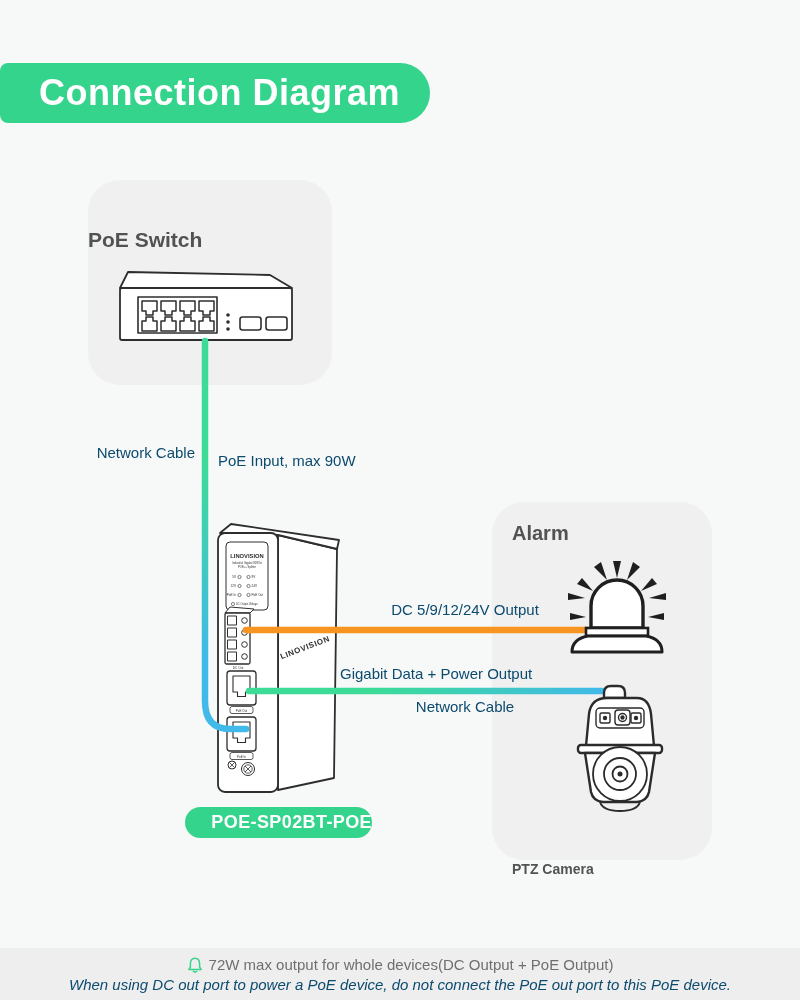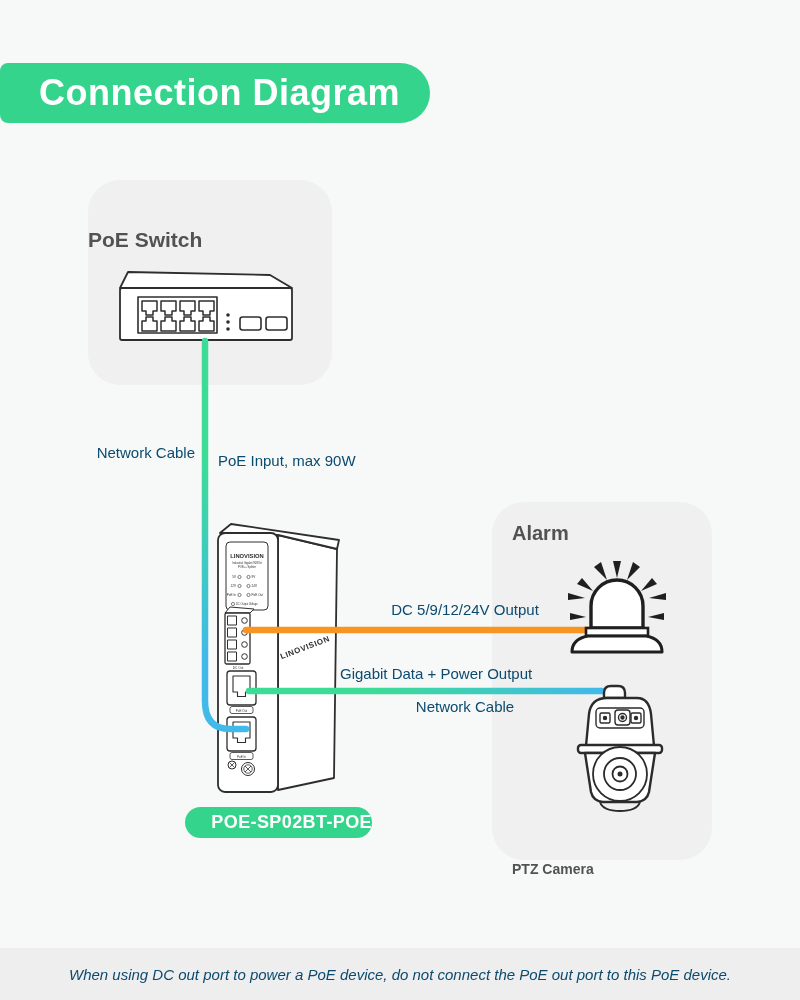--- a/index.html
+++ b/index.html
@@ -206,16 +206,23 @@
   <div class="cable-label lbl-poe-input">PoE Input, max 90W</div>
   <div class="cable-label lbl-dc-out">DC 5/9/12/24V Output</div>
   <div class="cable-label lbl-gigabit">Gigabit Data + Power Output</div>
   <div class="cable-label lbl-netcable-out">Network Cable</div>
 
   <div class="model-badge">
     <span>POE-SP02BT-POE</span>
   </div>
 
   <div class="footer">
+    <div class="row">
+      <svg width="16" height="18" viewBox="0 0 16 18">
+        <path d="M8,2.2 C4.8,2.2 3.4,5 3.4,8 L3.4,11 L1.8,13.6 H14.2 L12.6,11 L12.6,8 C12.6,5 11.2,2.2 8,2.2 Z" fill="none" stroke="#35d48c" stroke-width="1.5" stroke-linejoin="round"></path>
+        <path d="M6.3,15.3 Q8,17 9.7,15.3" fill="none" stroke="#35d48c" stroke-width="1.5" stroke-linecap="round"></path>
+      </svg>
+      <span>72W max output for whole devices(DC Output + PoE Output)</span>
+    </div>
     <div class="row2">When using DC out port to power a PoE device, do not connect the PoE out port to this PoE device.</div>
   </div>
 
 </div>
 
 </body></html>

